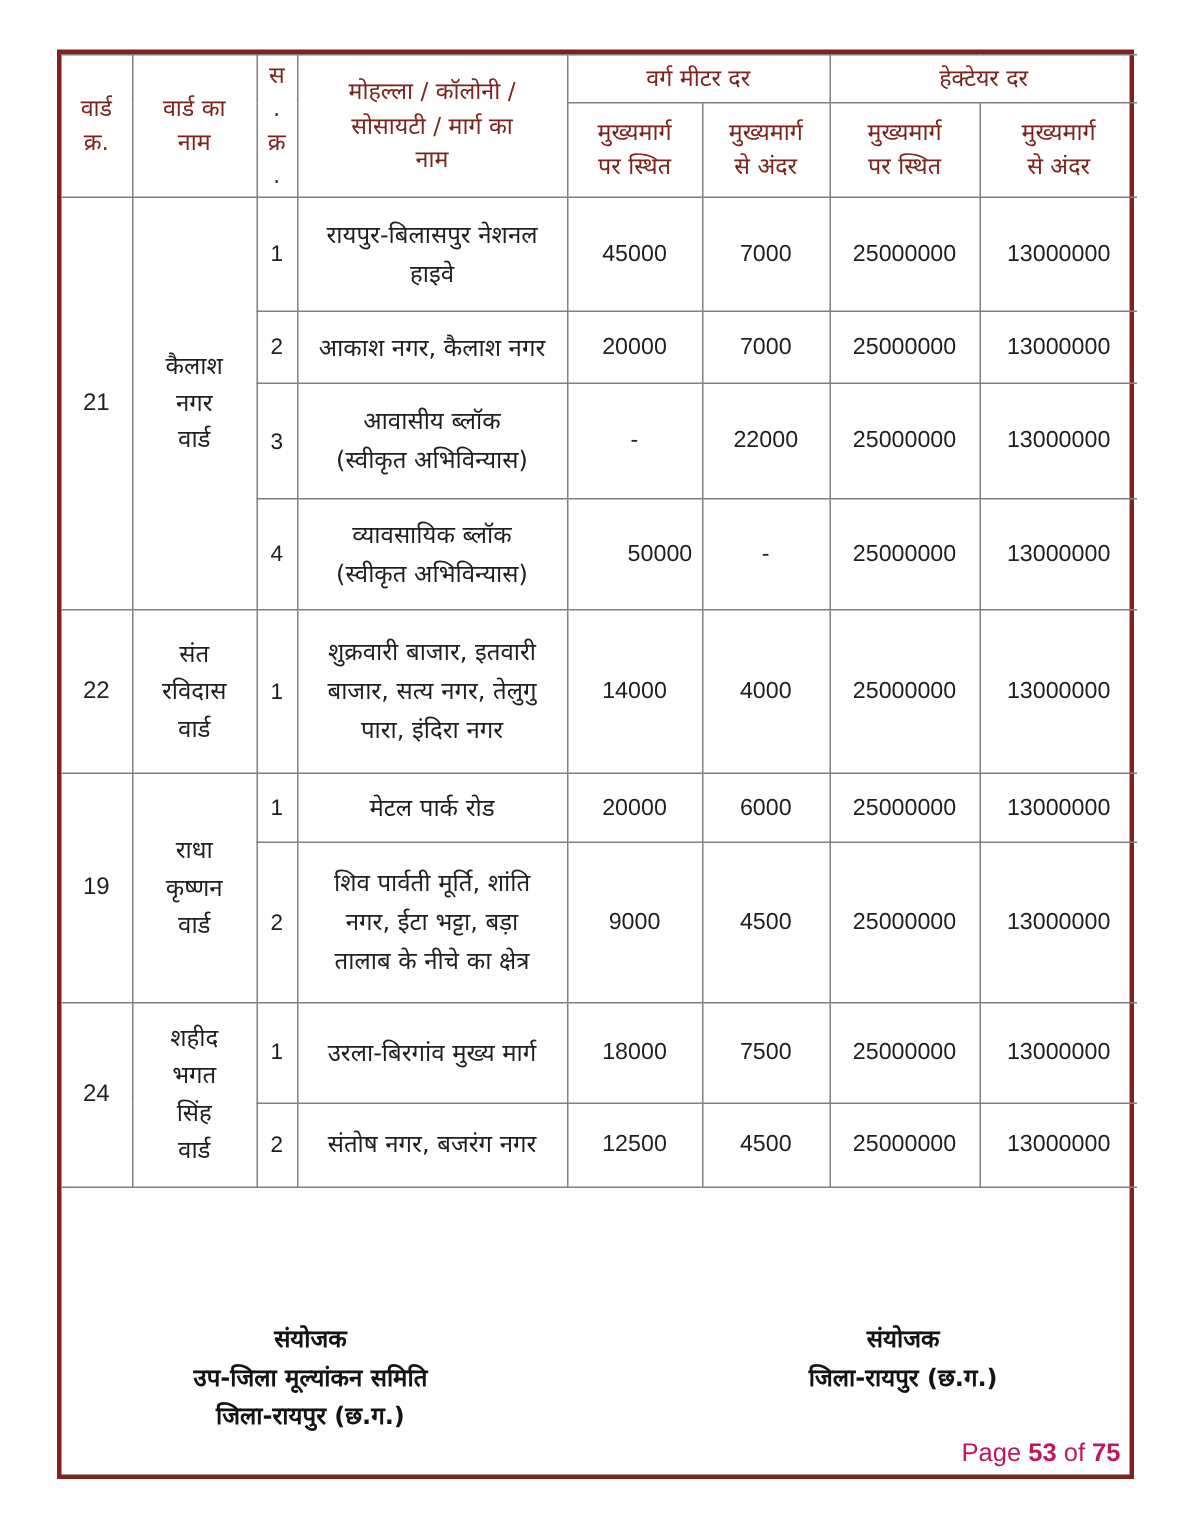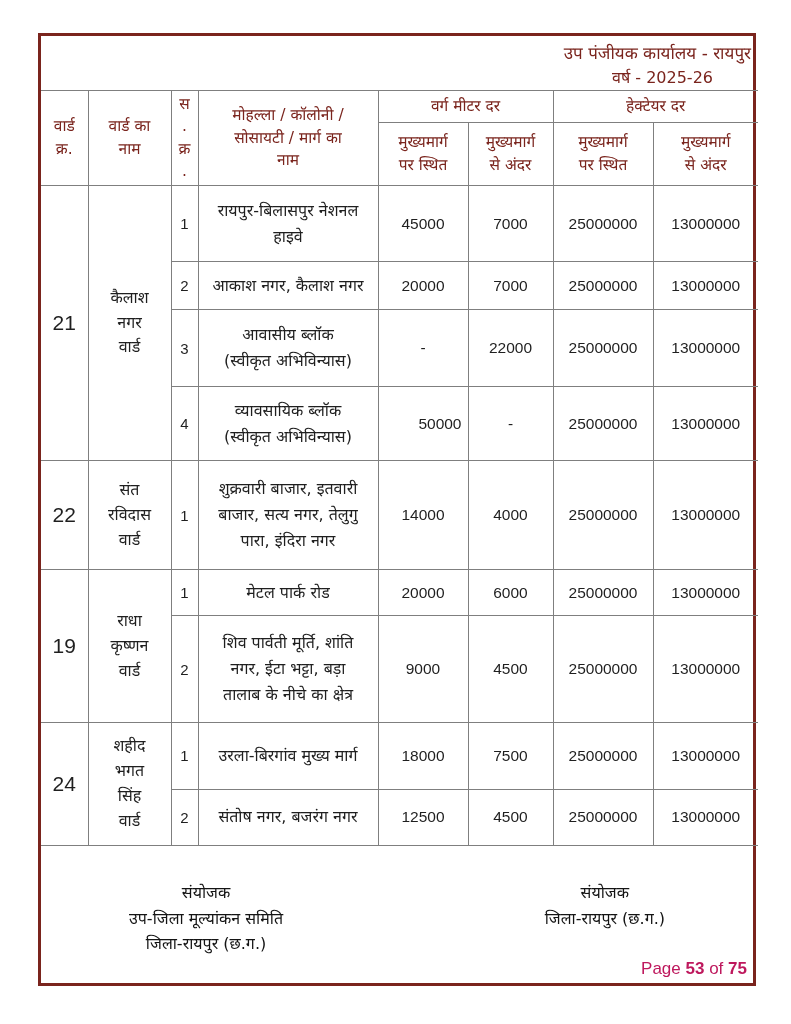--- a/index.html
+++ b/index.html
@@ -60,21 +60,21 @@
   col.c-wardno{width:47px;}
   col.c-wardname{width:83px;}
   col.c-sno{width:27px;}
   col.c-name{width:180px;}
   col.c-sqm-on{width:90px;}
   col.c-sqm-in{width:85px;}
   col.c-hect-on{width:100px;}
   col.c-hect-in{width:105px;}
   th.group-head{height:32px;}
   th.serial-head{font-size:14px;line-height:1.15;}
-  td.ward-no-cell{font-size:21px;font-family:"Liberation Sans","DejaVu Sans",sans-serif;}
+  td.ward-no-cell{font-size:16px;font-family:"Liberation Sans","DejaVu Sans",sans-serif;}
   td.ward-name-cell{font-size:16px;line-height:1.55;padding:2px 17px;}
   td.sno-cell{font-size:15px;font-family:"Liberation Sans","DejaVu Sans",sans-serif;}
   td.name-cell{font-size:16px;line-height:1.62;padding:3px 6px;}
   td.num-cell{
     font-size:15.5px;
     font-family:"Liberation Sans","DejaVu Sans",sans-serif;
     padding:0 6px;
   }
   
   .sheet-footer{
@@ -87,40 +87,37 @@
   .sign-row{
     display:flex;
     justify-content:space-between;
     padding:0 88px 0 88px;
   }
   .sign-block{
     text-align:center;
     font-size:16px;
     line-height:1.6;
     color:#141414;
+    font-weight:bold;
   }
   .page-num{
     text-align:right;
     padding:2px 6px 0 0;
     font-size:17px;
     font-family:"Liberation Sans","DejaVu Sans",sans-serif;
     color:#be185d;
     margin-left:26px;
   }
   .page-num b{font-weight:bold;}
 </style>
 </head>
 <body>
 
 <div class="sheet">
 
-  <div class="doc-header">
-    <div>उप पंजीयक कार्यालय - रायपुर</div>
-    <div class="year">वर्ष - 2025-26</div>
-  </div>
 
   <table class="rates">
     <colgroup>
       <col class="c-wardno">
         <col class="c-wardname">
         <col class="c-sno">
         <col class="c-name">
       <col class="c-sqm-on">
         <col class="c-sqm-in">
         <col class="c-hect-on">

